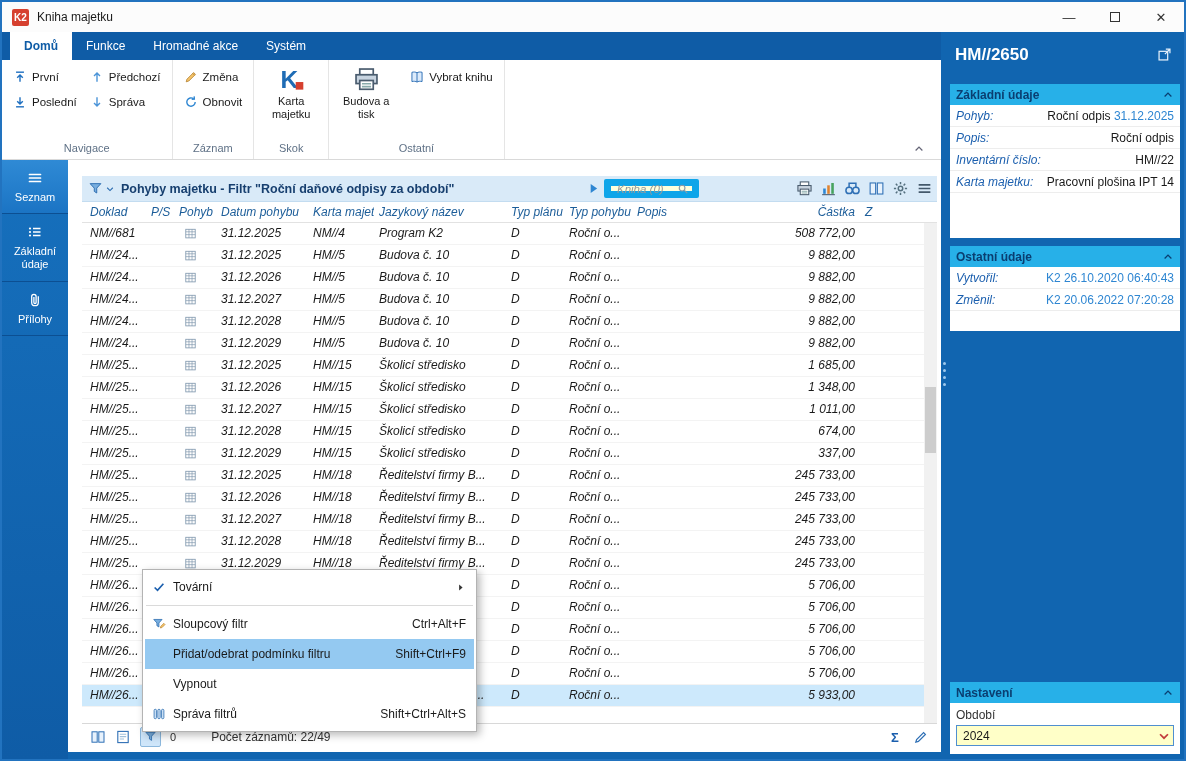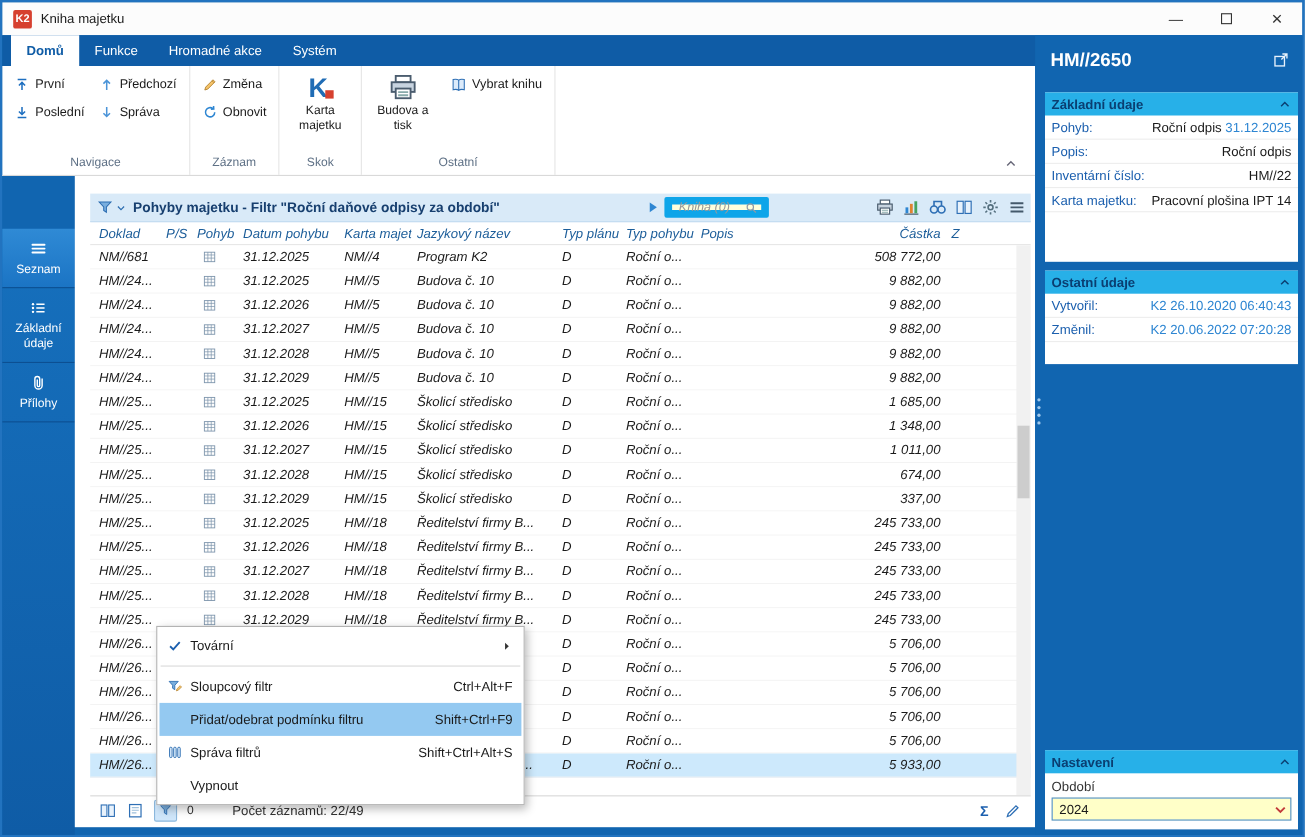--- a/index.html
+++ b/index.html
@@ -27,21 +27,21 @@
   .rg-content.large, .rg-content.mixed { display:flex; align-items:flex-start; gap:8px; }
   .rg-label { height:17px; text-align:center; font-size:11px; color:#5f7186; }
   .rbtn-small { display:flex; align-items:center; gap:5px; padding:3px 5px; height:25px; font-size:11.5px; color:#1a1a1a; white-space:nowrap; }
   .rbtn-small .ic { width:14px; height:14px; }
   .rbtn-large { width:62px; display:flex; flex-direction:column; align-items:center; gap:2px; padding:2px; font-size:11px; color:#1a1a1a; text-align:center; line-height:1.15; }
   .rbtn-large .ic { width:27px; height:27px; }
   .rg-fill { flex:1; border-right:none; }
   .ribbon-collapse { position:absolute; right:16px; bottom:4px; width:12px; height:12px; color:#667; }
 
   
-  .sidebar { position:absolute; left:0; top:158px; width:66px; bottom:0; background:linear-gradient(#1670bd,#0f5ca6);margin-top:48px; }
+  .sidebar { position:absolute; left:0; top:158px; width:66px; bottom:0; background:linear-gradient(#1670bd,#0f5ca6); }
   .side-item { display:flex; flex-direction:column; align-items:center; gap:5px; padding:10px 2px 9px; color:#fff; font-size:11px; text-align:center; border-bottom:1px solid #0c4f92; line-height:1.2; }
   .side-item.active { background:linear-gradient(#2f8ad5,#1b74c4); }
   .side-item .ic { width:16px; height:16px; color:#fff; }
 
   
   .main { position:absolute; left:66px; top:158px; width:873px; height:592px; background:#fff; }
   .browse { position:absolute; left:14px; top:16px; width:855px; height:573px; background:#fff; }
   .filterbar { position:relative; height:26px; background:#d9eaf8; display:flex; align-items:center; padding:0 6px; border-bottom:1px solid #c3dcf0; }
   .fb-left { display:flex; align-items:center; gap:2px; }
   .fb-left .ic.f { width:15px; height:15px; }
@@ -92,21 +92,21 @@
   .rightcol { position:absolute; left:939px; top:30px; width:243px; height:727px; background:#1165b0; }
   .rec-header { display:flex; align-items:flex-start; padding:13px 12px 0 14px; color:#fff; font-size:17px; font-weight:bold; }
   .rec-open { margin-left:auto; width:15px; height:15px; color:#e8f2fc; margin-top:2px; }
   .cards-wrap { position:absolute; left:9px; top:52px; width:230px; display:flex; flex-direction:column; gap:8px; }
   .card { background:#fff; }
   .cards-wrap .card:nth-child(1) { min-height:154px; }
   .cards-wrap .card:nth-child(2) { min-height:85px; }
   .card-h { height:21px; background:#27b0e8; color:#0a3e71; font-weight:bold; font-size:12px; display:flex; align-items:center; padding:0 6px; }
   .card-h .ic { margin-left:auto; width:12px; height:12px; color:#0a3e71; }
   .fieldrow { display:flex; justify-content:space-between; align-items:center; height:22px; padding:0 6px; border-bottom:1px solid #ededed; font-size:12px; }
-  .f-label { color:#1b5fae; white-space:nowrap; margin-right:6px; }
+  .f-label { color:#1b5fae; white-space:nowrap; margin-right:6px;font-style:italic; }
   .f-val { text-align:right; white-space:nowrap; overflow:hidden; }
   .f-dark { color:#1a1a1a; } .f-blue { color:#2e86d2; }
   .settings { position:absolute; left:9px; top:650px; width:230px; background:#fff; }
   .set-b { padding:5px 6px 8px; }
   .set-label { font-size:12px; color:#333; }
   .set-input { margin-top:3px; height:21px; background:#ffffc8; border:1px solid #4f8fd0; display:flex; align-items:center; padding:0 2px 0 6px;gap:44px; }
   .set-val { flex:1; font-size:12px; color:#1a1a1a; }
   .set-chev { width:14px; height:14px; }
   .split-dots { position:absolute; left:2px; top:330px; display:flex; flex-direction:column; gap:4px; }
   .split-dots i { width:3px; height:3px; border-radius:50%; background:#9fc8ec; display:block; }
@@ -995,34 +995,34 @@
         </span>
       </div>
       <div class="mi hl">
         <span class="mi-ic"></span>
         <span class="mi-label">Přidat/odebrat podmínku filtru</span>
         <span class="mi-right">
           <span class="mi-short">Shift+Ctrl+F9</span>
         </span>
       </div>
       <div class="mi">
+        <span class="mi-ic"></span>
+        <span class="mi-label">Vypnout</span>
+        <span class="mi-right"></span>
+      </div>
+      <div class="mi">
         <span class="mi-ic">
           <span class="ic ">
             <svg viewBox="0 0 16 16" xmlns="http://www.w3.org/2000/svg">
               <rect x="2.4" y="2.6" width="2.7" height="10.8" rx="1.3" fill="#cfe4f7" stroke="#2b6cb0" stroke-width="0.9"></rect>
               <rect x="6.65" y="2.6" width="2.7" height="10.8" rx="1.3" fill="#cfe4f7" stroke="#2b6cb0" stroke-width="0.9"></rect>
               <rect x="10.9" y="2.6" width="2.7" height="10.8" rx="1.3" fill="#cfe4f7" stroke="#2b6cb0" stroke-width="0.9"></rect>
             </svg>
           </span>
         </span>
         <span class="mi-label">Správa filtrů</span>
         <span class="mi-right">
           <span class="mi-short">Shift+Ctrl+Alt+S</span>
         </span>
       </div>
-      <div class="mi">
-        <span class="mi-ic"></span>
-        <span class="mi-label">Vypnout</span>
-        <span class="mi-right"></span>
-      </div>
     </div>
 
 </div>
 
 </body></html>

